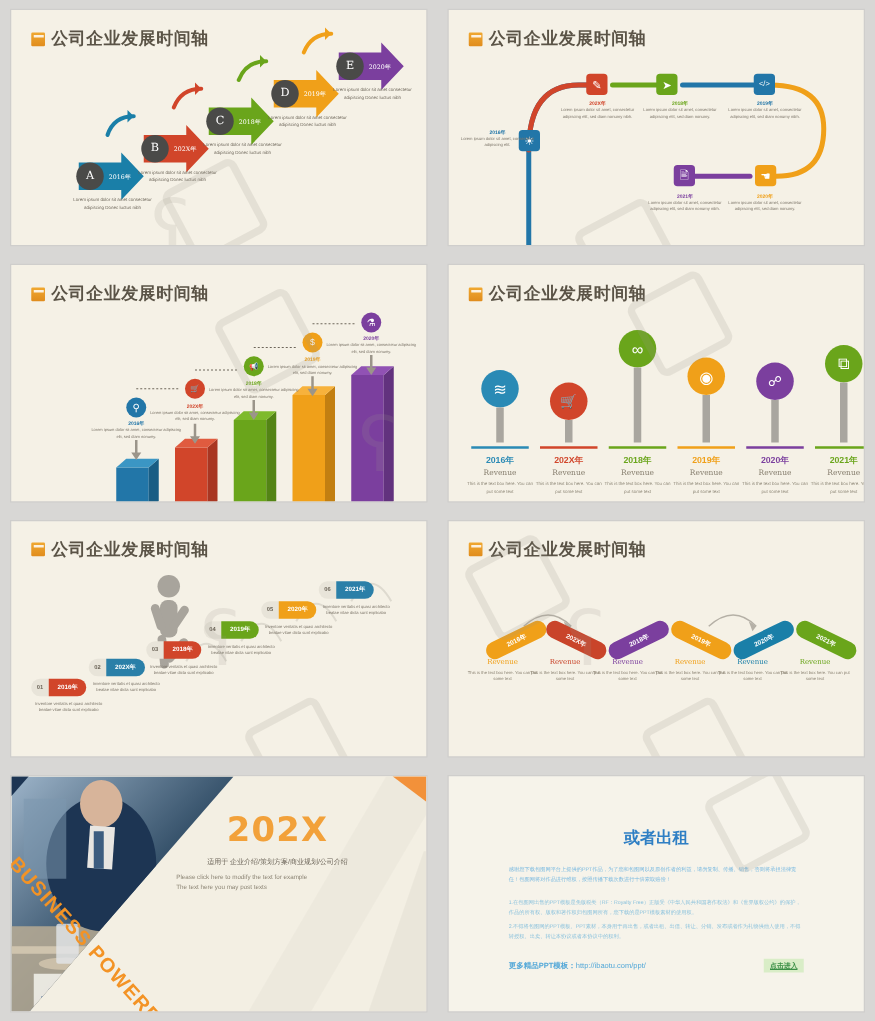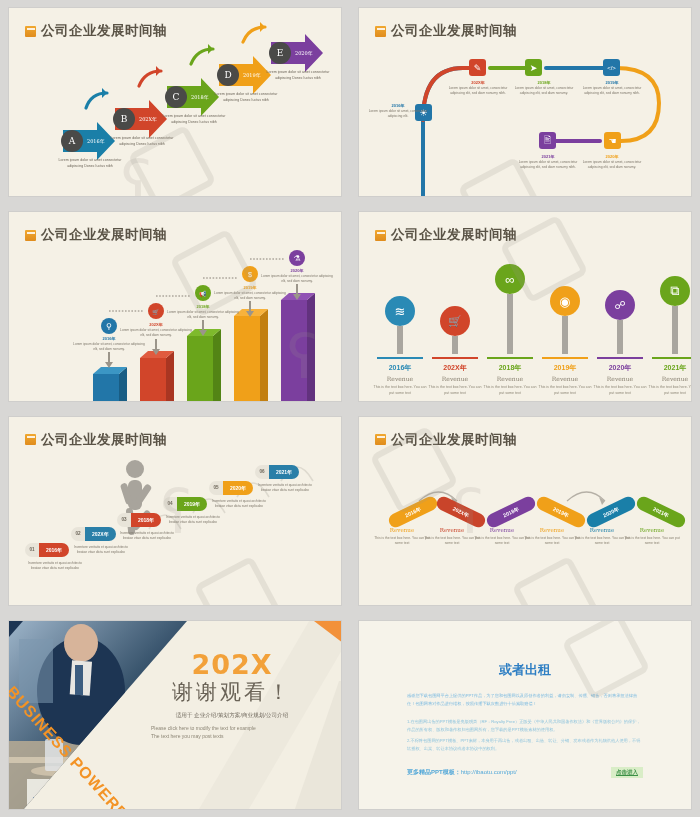--- a/index.html
+++ b/index.html
@@ -55,21 +55,21 @@
 
   
   .s6 .chev{position:absolute;height:14px;border-radius:7px;display:flex;align-items:center;justify-content:center;
             color:#fff;font-size:5.2px;font-weight:700;}
   .s6 .rv{position:absolute;font-size:5.6px;font-family:"DejaVu Serif",serif;text-align:center;width:62px;}
   .s6 .tx{position:absolute;font-size:3.4px;color:#8a8272;text-align:center;width:64px;line-height:1.7;}
 
   
   .s7{background:#f3efe3;}
   .s7 .photo{position:absolute;left:0;top:0;width:100%;height:100%;}
-  .s7 .big{position:absolute;right:24px;top:28px;width:170px;text-align:center;}
+  .s7 .big{position:absolute;right:34px;top:28px;width:170px;text-align:center;}
   .s7 .y{font-size:27px;font-weight:700;color:#f2a13a;letter-spacing:1px;font-family:"DejaVu Sans",sans-serif;}
   .s7 .zh{font-size:21px;color:#6a6357;letter-spacing:3px;margin-top:-2px;}
   .s7 .sub{font-size:5.6px;color:#6d665a;margin-top:6px;}
   .s7 .en{font-size:5px;color:#8d8676;margin-top:4px;line-height:1.6;text-align:left;padding-left:4px;}
   .s7 .bp{position:absolute;color:#f39325;font-size:16px;font-weight:700;letter-spacing:1px;
           transform:rotate(48deg);left:7px;top:62px;transform-origin:left top;white-space:nowrap;}
 
   
   .s8{background:#f6f3ea;}
   .s8 .ttl{text-align:center;color:#2f7fc4;font-size:13px;font-weight:700;margin-top:40px;font-family:"DejaVu Sans",sans-serif;}
@@ -475,21 +475,20 @@
         <ellipse cx="64" cy="166" rx="14" ry="6" fill="#cf4a3a" opacity=".8"></ellipse>
         <rect x="60" y="190" width="52" height="4" rx="2" fill="#2b2b2b"></rect>
       </g>
 
       <polygon points="305,0 350,0 350,34" fill="#f2913a"></polygon>
       <polygon points="0,0 14,0 0,16" fill="#1d3553"></polygon>
     </svg>
     <div class="bp">BUSINESS POWERPOINT</div>
     <div class="big">
       <div class="y">202X</div>
-      <div class="zh">谢谢观看！</div>
       <div class="sub">适用于 企业介绍/策划方案/商业规划/公司介绍</div>
       <div class="en">Please click here to modify the text for example</div>
       <div class="en" style="margin-top:0">The text here you may post texts</div>
     </div>
   </div>
 
   <div class="slide s8">
     <div class="ttl">或者出租</div>
     <div class="p">感谢您下载包图网平台上提供的PPT作品，为了您和包图网以及原创作者的利益，请勿复制、传播、销售，否则将承担法律责任！包图网将对作品进行维权，按照传播下载次数进行十倍索取赔偿！</div>
     <div class="p2">1.在包图网出售的PPT模板是免版税类（RF：Royalty Free）正版受《中华人民共和国著作权法》和《世界版权公约》的保护，作品的所有权、版权和著作权归包图网所有，您下载的是PPT模板素材的使用权。</div>

